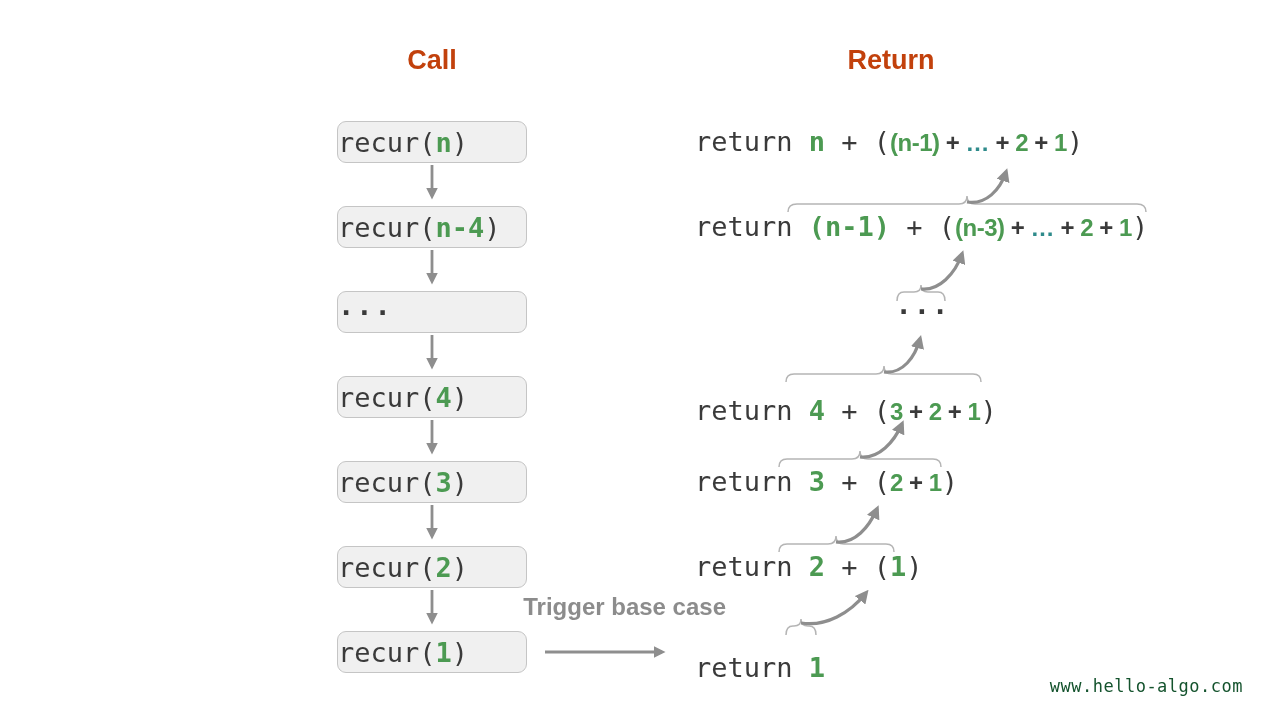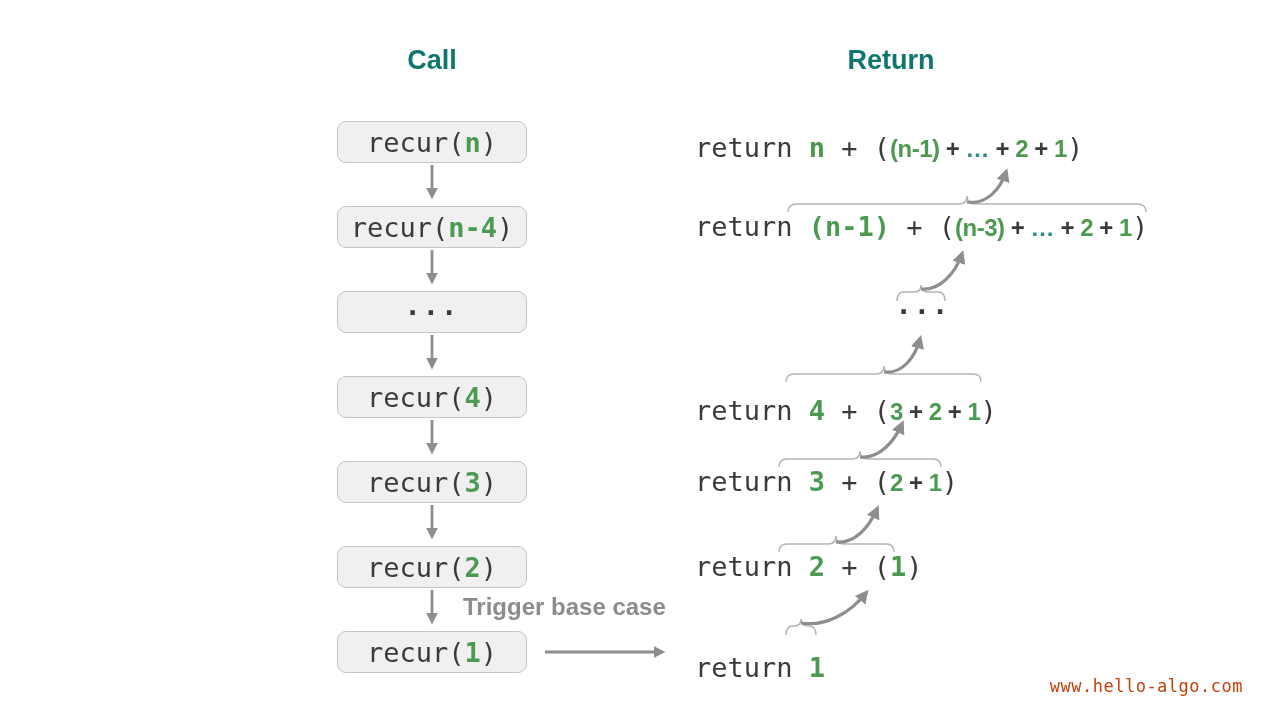--- a/index.html
+++ b/index.html
@@ -4,50 +4,50 @@
 <style>
   html,body { margin:0; padding:0; }
   body {
     width:1280px; height:720px; position:relative; overflow:hidden;
     background:#ffffff;
     font-family:"DejaVu Sans Mono", monospace;
   }
   .hdr {
     position:absolute; top:45px; width:200px; text-align:center;
     font-family:"Liberation Sans", sans-serif; font-weight:bold;
-    font-size:27px; color:#0f766e;
+    font-size:27px; color:#c2410c;
   }
   .hdr-call { left:332px; }
   .hdr-return { left:791px; }
   .cbox {
     position:absolute; left:337px; width:190px; height:42px;
     box-sizing:border-box;
     background:#f0f0f0; border:1.5px solid #c5c5c5; border-radius:9px;
-    display:flex; align-items:center; justify-content:center;
+    display:flex; align-items:center; 
     font-size:27px; color:#3a3a3a; white-space:pre;
   }
   .rline {
     position:absolute; left:695px; height:40px; line-height:40px;
     font-size:27px; color:#3a3a3a; white-space:pre;
   }
   .rline-center { left:883px; width:80px; text-align:center; }
   .seg-kw   { color:#3a3a3a; }
   .seg-g    { color:#4c9a52; font-weight:bold; }
   .seg-gc   { color:#4c9a52; font-family:"Liberation Sans",sans-serif; font-weight:bold; font-size:24px; letter-spacing:-0.5px; }
   .seg-dc   { color:#3a3a3a; font-family:"Liberation Sans",sans-serif; font-weight:bold; font-size:24px; letter-spacing:-0.5px; }
   .seg-t    { color:#2e8b8b; font-family:"Liberation Sans",sans-serif; font-weight:bold; font-size:24px; }
   .seg-dots { color:#3a3a3a; font-weight:bold; letter-spacing:2px; }
   .trigger-label {
-    position:absolute; left:463px; top:593px; width:240px; text-align:left;
+    position:absolute; left:486px; top:593px; width:240px; text-align:right;
     font-family:"Liberation Sans", sans-serif; font-weight:bold;
     font-size:24px; color:#8c8c8c;
   }
   .watermark {
     position:absolute; right:37px; top:676px;
-    font-size:17px; color:#c2410c; letter-spacing:0.5px;
+    font-size:17px; color:#14532d; letter-spacing:0.5px;
   }
   svg.overlay { position:absolute; left:0; top:0; pointer-events:none; }
 </style>
 </head>
 <body>
 
 <svg class="overlay" width="1280" height="720" viewBox="0 0 1280 720">
   <defs>
     <marker id="ah" viewBox="0 0 10 10" refX="7" refY="5" markerWidth="4.2" markerHeight="4.2" orient="auto">
       <path d="M0 0 L10 5 L0 10 z" fill="#8e8e8e"></path>
@@ -88,21 +88,21 @@
 <div class="hdr hdr-return">Return</div>
 
 <div class="cbox" style="top:121px"><span class="seg-kw">recur(</span><span class="seg-g">n</span><span class="seg-kw">)</span></div>
 <div class="cbox" style="top:206px"><span class="seg-kw">recur(</span><span class="seg-g">n-4</span><span class="seg-kw">)</span></div>
 <div class="cbox" style="top:291px"><span class="seg-dots">···</span></div>
 <div class="cbox" style="top:376px"><span class="seg-kw">recur(</span><span class="seg-g">4</span><span class="seg-kw">)</span></div>
 <div class="cbox" style="top:461px"><span class="seg-kw">recur(</span><span class="seg-g">3</span><span class="seg-kw">)</span></div>
 <div class="cbox" style="top:546px"><span class="seg-kw">recur(</span><span class="seg-g">2</span><span class="seg-kw">)</span></div>
 <div class="cbox" style="top:631px"><span class="seg-kw">recur(</span><span class="seg-g">1</span><span class="seg-kw">)</span></div>
 
-<div class="rline" style="top:128px"><span class="seg-kw">return </span><span class="seg-g">n</span><span class="seg-kw"> + (</span><span class="seg-gc">(n-1)</span><span class="seg-dc"> + </span><span class="seg-t">…</span><span class="seg-dc"> + </span><span class="seg-gc">2</span><span class="seg-dc"> + </span><span class="seg-gc">1</span><span class="seg-kw">)</span></div>
+<div class="rline" style="top:122px"><span class="seg-kw">return </span><span class="seg-g">n</span><span class="seg-kw"> + (</span><span class="seg-gc">(n-1)</span><span class="seg-dc"> + </span><span class="seg-t">…</span><span class="seg-dc"> + </span><span class="seg-gc">2</span><span class="seg-dc"> + </span><span class="seg-gc">1</span><span class="seg-kw">)</span></div>
 <div class="rline" style="top:207px"><span class="seg-kw">return </span><span class="seg-g">(n-1)</span><span class="seg-kw"> + (</span><span class="seg-gc">(n-3)</span><span class="seg-dc"> + </span><span class="seg-t">…</span><span class="seg-dc"> + </span><span class="seg-gc">2</span><span class="seg-dc"> + </span><span class="seg-gc">1</span><span class="seg-kw">)</span></div>
 <div class="rline rline-center" style="top:292px"><span class="seg-dots">···</span></div>
 <div class="rline" style="top:391px"><span class="seg-kw">return </span><span class="seg-g">4</span><span class="seg-kw"> + (</span><span class="seg-gc">3</span><span class="seg-dc"> + </span><span class="seg-gc">2</span><span class="seg-dc"> + </span><span class="seg-gc">1</span><span class="seg-kw">)</span></div>
 <div class="rline" style="top:462px"><span class="seg-kw">return </span><span class="seg-g">3</span><span class="seg-kw"> + (</span><span class="seg-gc">2</span><span class="seg-dc"> + </span><span class="seg-gc">1</span><span class="seg-kw">)</span></div>
 <div class="rline" style="top:547px"><span class="seg-kw">return </span><span class="seg-g">2</span><span class="seg-kw"> + (</span><span class="seg-g">1</span><span class="seg-kw">)</span></div>
 <div class="rline" style="top:648px"><span class="seg-kw">return </span><span class="seg-g">1</span></div>
 
 <div class="trigger-label">Trigger base case</div>
 
 <div class="watermark">www.hello-algo.com</div>

